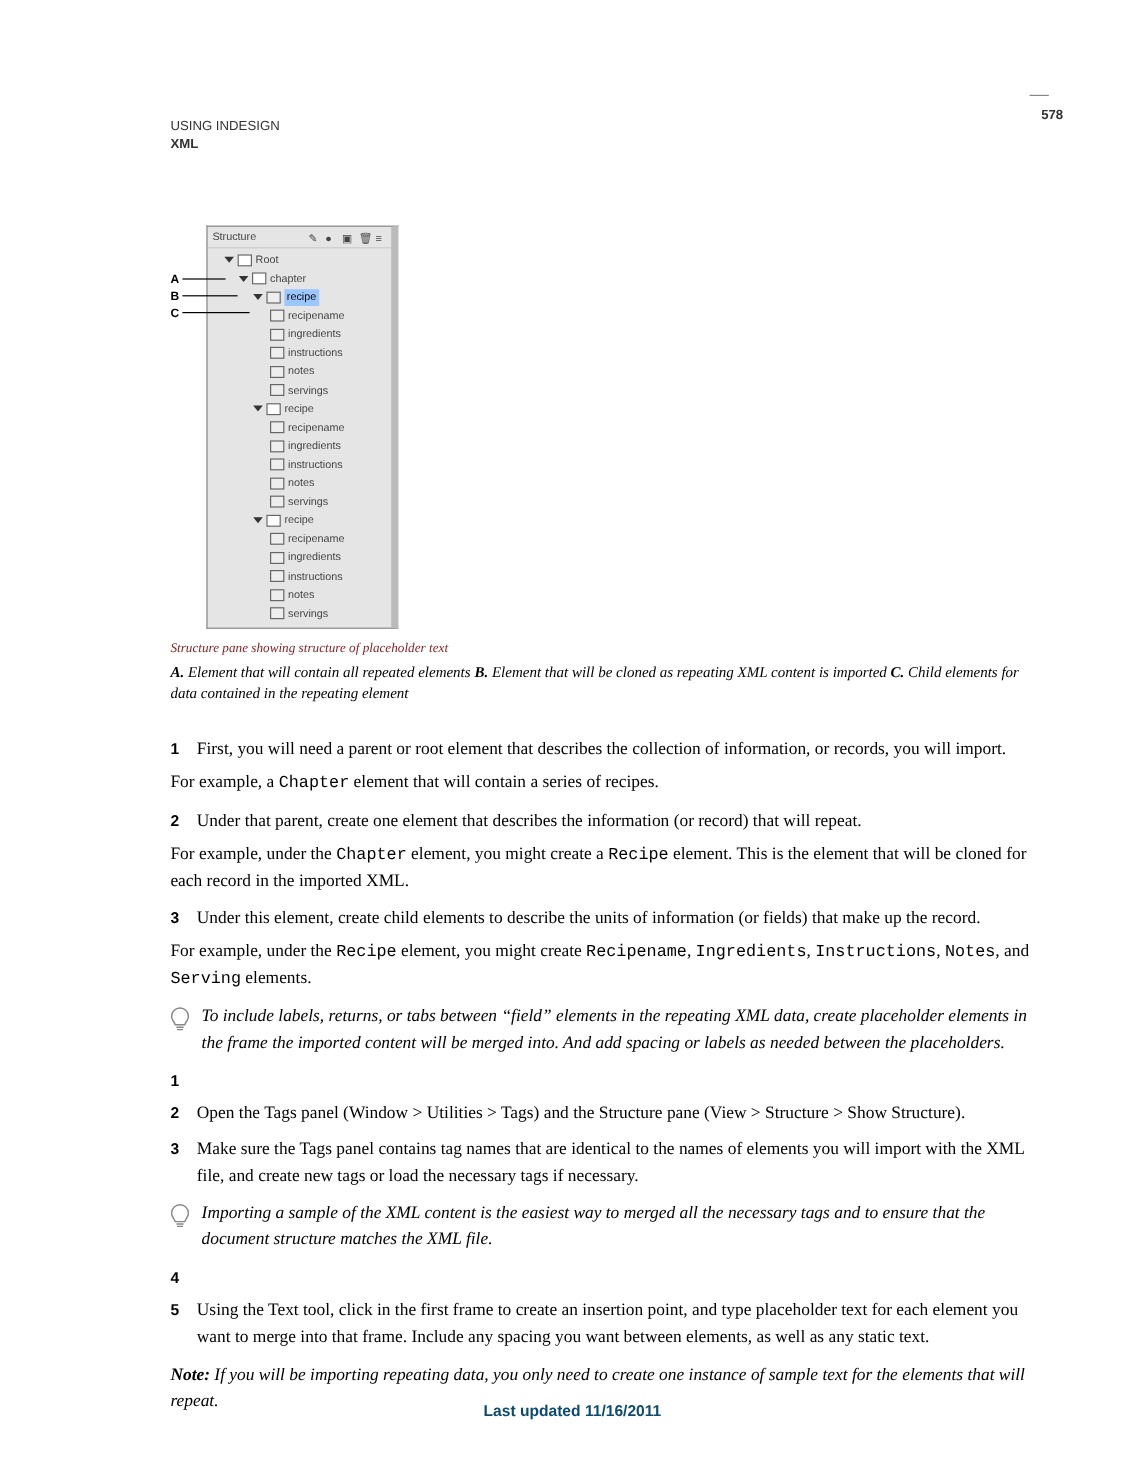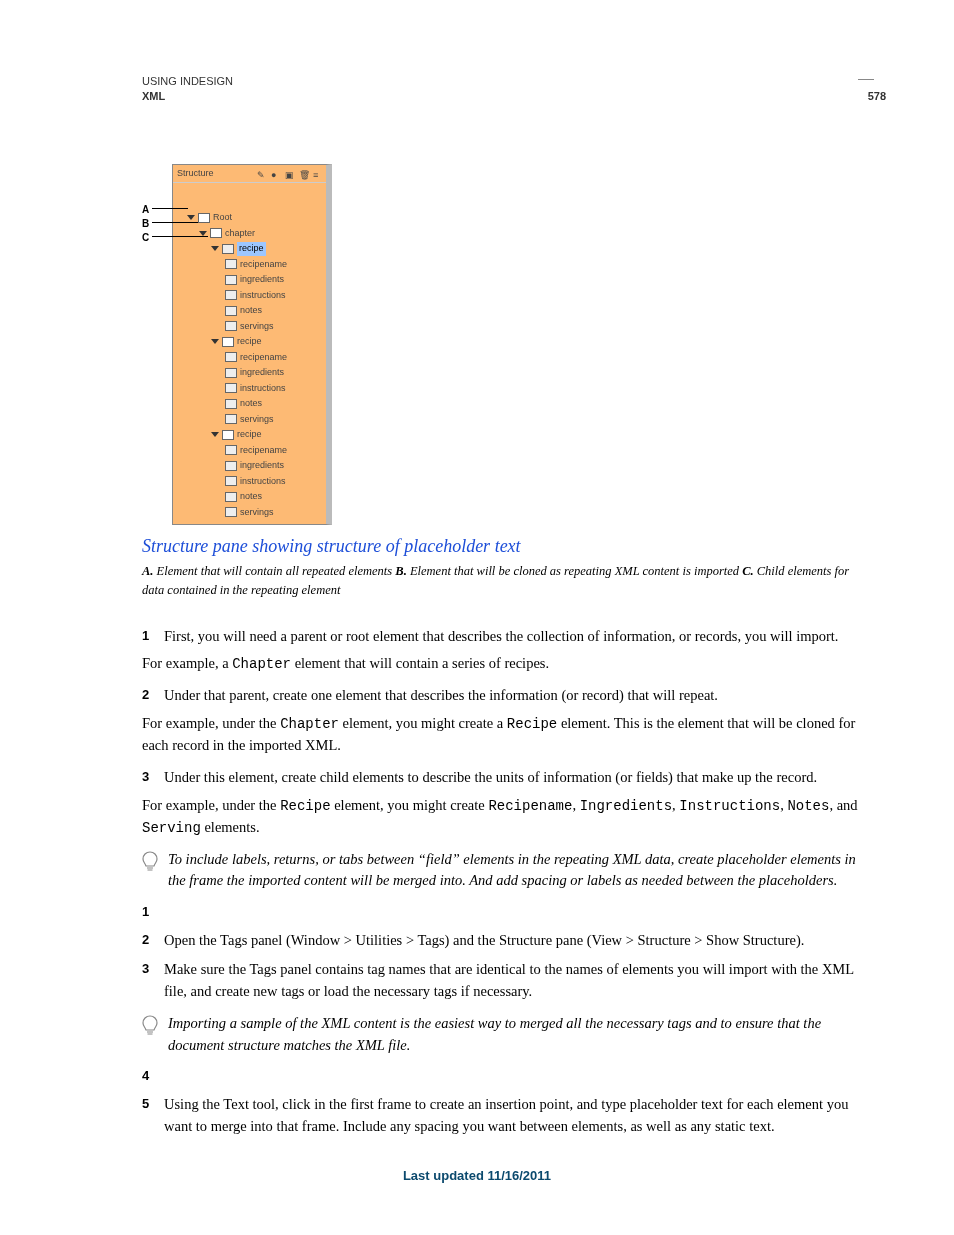--- a/index.html
+++ b/index.html
@@ -9,21 +9,21 @@
     font-size: 14.5px;
     line-height: 1.5;
     color: #000;
     background: #fff;
   }
   .page {
     width: 954px;
     height: 1235px;
     position: relative;
     box-sizing: border-box;
-    padding: 74px 80px 0 142px;
+    padding: 98px 80px 0 142px;
   }
   .header-line {
     position: absolute;
     top: 79px;
     right: 80px;
     width: 16px;
     border-top: 1px solid #888;
   }
   .running-head {
     font-family: "Myriad Pro", "Helvetica Neue", Arial, sans-serif;
@@ -51,21 +51,21 @@
     width: 200px;
     left: 30px;
   }
   .pane {
     width: 160px;
     border: 1px solid #888;
     border-right: 6px solid #bbb;
     font-family: "Helvetica Neue", Arial, sans-serif;
     font-size: 9px;
     color: #444;
-    background: #fdba74;
+    background: #e5e5e5;
     box-sizing: border-box;
   }
   .pane-head {
     display: flex;
     align-items: center;
     gap: 5px;
     padding: 2px 4px;
     border-bottom: 1px solid #ccc;
     font-size: 9px;
   }
@@ -77,21 +77,21 @@
     align-items: center;
     gap: 3px;
     padding: 1px 4px;
     white-space: nowrap;
   }
   .tw { width:0;height:0;border-left:4px solid transparent;border-right:4px solid transparent;border-top:5px solid #333;display:inline-block; }
   .tag-ico {
     width:10px;height:8px;border:1px solid #666;display:inline-block;background:#eee;
   }
   .tag-ico.br { background:#fff; }
-  .ind1 { padding-left: 14px; margin-top: 25px; }
+  .ind1 { padding-left: 14px; }
   .ind2 { padding-left: 26px; }
   .ind3 { padding-left: 38px; }
   .ind4 { padding-left: 52px; }
   .sel { background:#9cc6ff; color:#000; padding:0 2px; }
   .callout {
     position:absolute;
     left:-30px;
     font-family:"Myriad Pro","Helvetica Neue",Arial,sans-serif;
     font-size:10px;
     font-weight:bold;
@@ -105,23 +105,23 @@
   .callout-a { top: 38px; }
   .callout-a .ln { left:10px; width:36px; }
   .callout-b { top: 52px; }
   .callout-b .ln { left:10px; width:46px; }
   .callout-c { top: 66px; }
   .callout-c .ln { left:10px; width:56px; }
 
   .caption {
     font-style: italic;
     font-family: "Minion Pro", Georgia, serif;
-    font-size: 18px;
+    font-size: 11px;
     margin-top: 8px;
-    color:#1d4ed8;
+    color:#7f1d1d;
   }
   .legend {
     font-family: "Minion Pro", Georgia, serif;
     font-size: 12.5px;
     font-style: italic;
     margin-top: 2px;
     color:#000;
   }
   .legend b { font-style: italic; font-weight: bold; }
 
@@ -354,15 +354,18 @@
   </div>
 
   <div class="step">
       <div class="step-num">4</div>
     </div>
   <div class="step">
       <div class="step-num">5</div>
       <div>Using the Text tool, click in the first frame to create an insertion point, and type placeholder text for each element you want to merge into that frame. Include any spacing you want between elements, as well as any static text.</div>
     </div>
 
+  <div class="note">
+    <b>Note:</b><span> If you will be importing repeating data, you only need to create one instance of sample text for the elements that will repeat.</span>
+  </div>
 
   <div class="footer">Last updated 11/16/2011</div>
 </div>
 
 </body></html>

